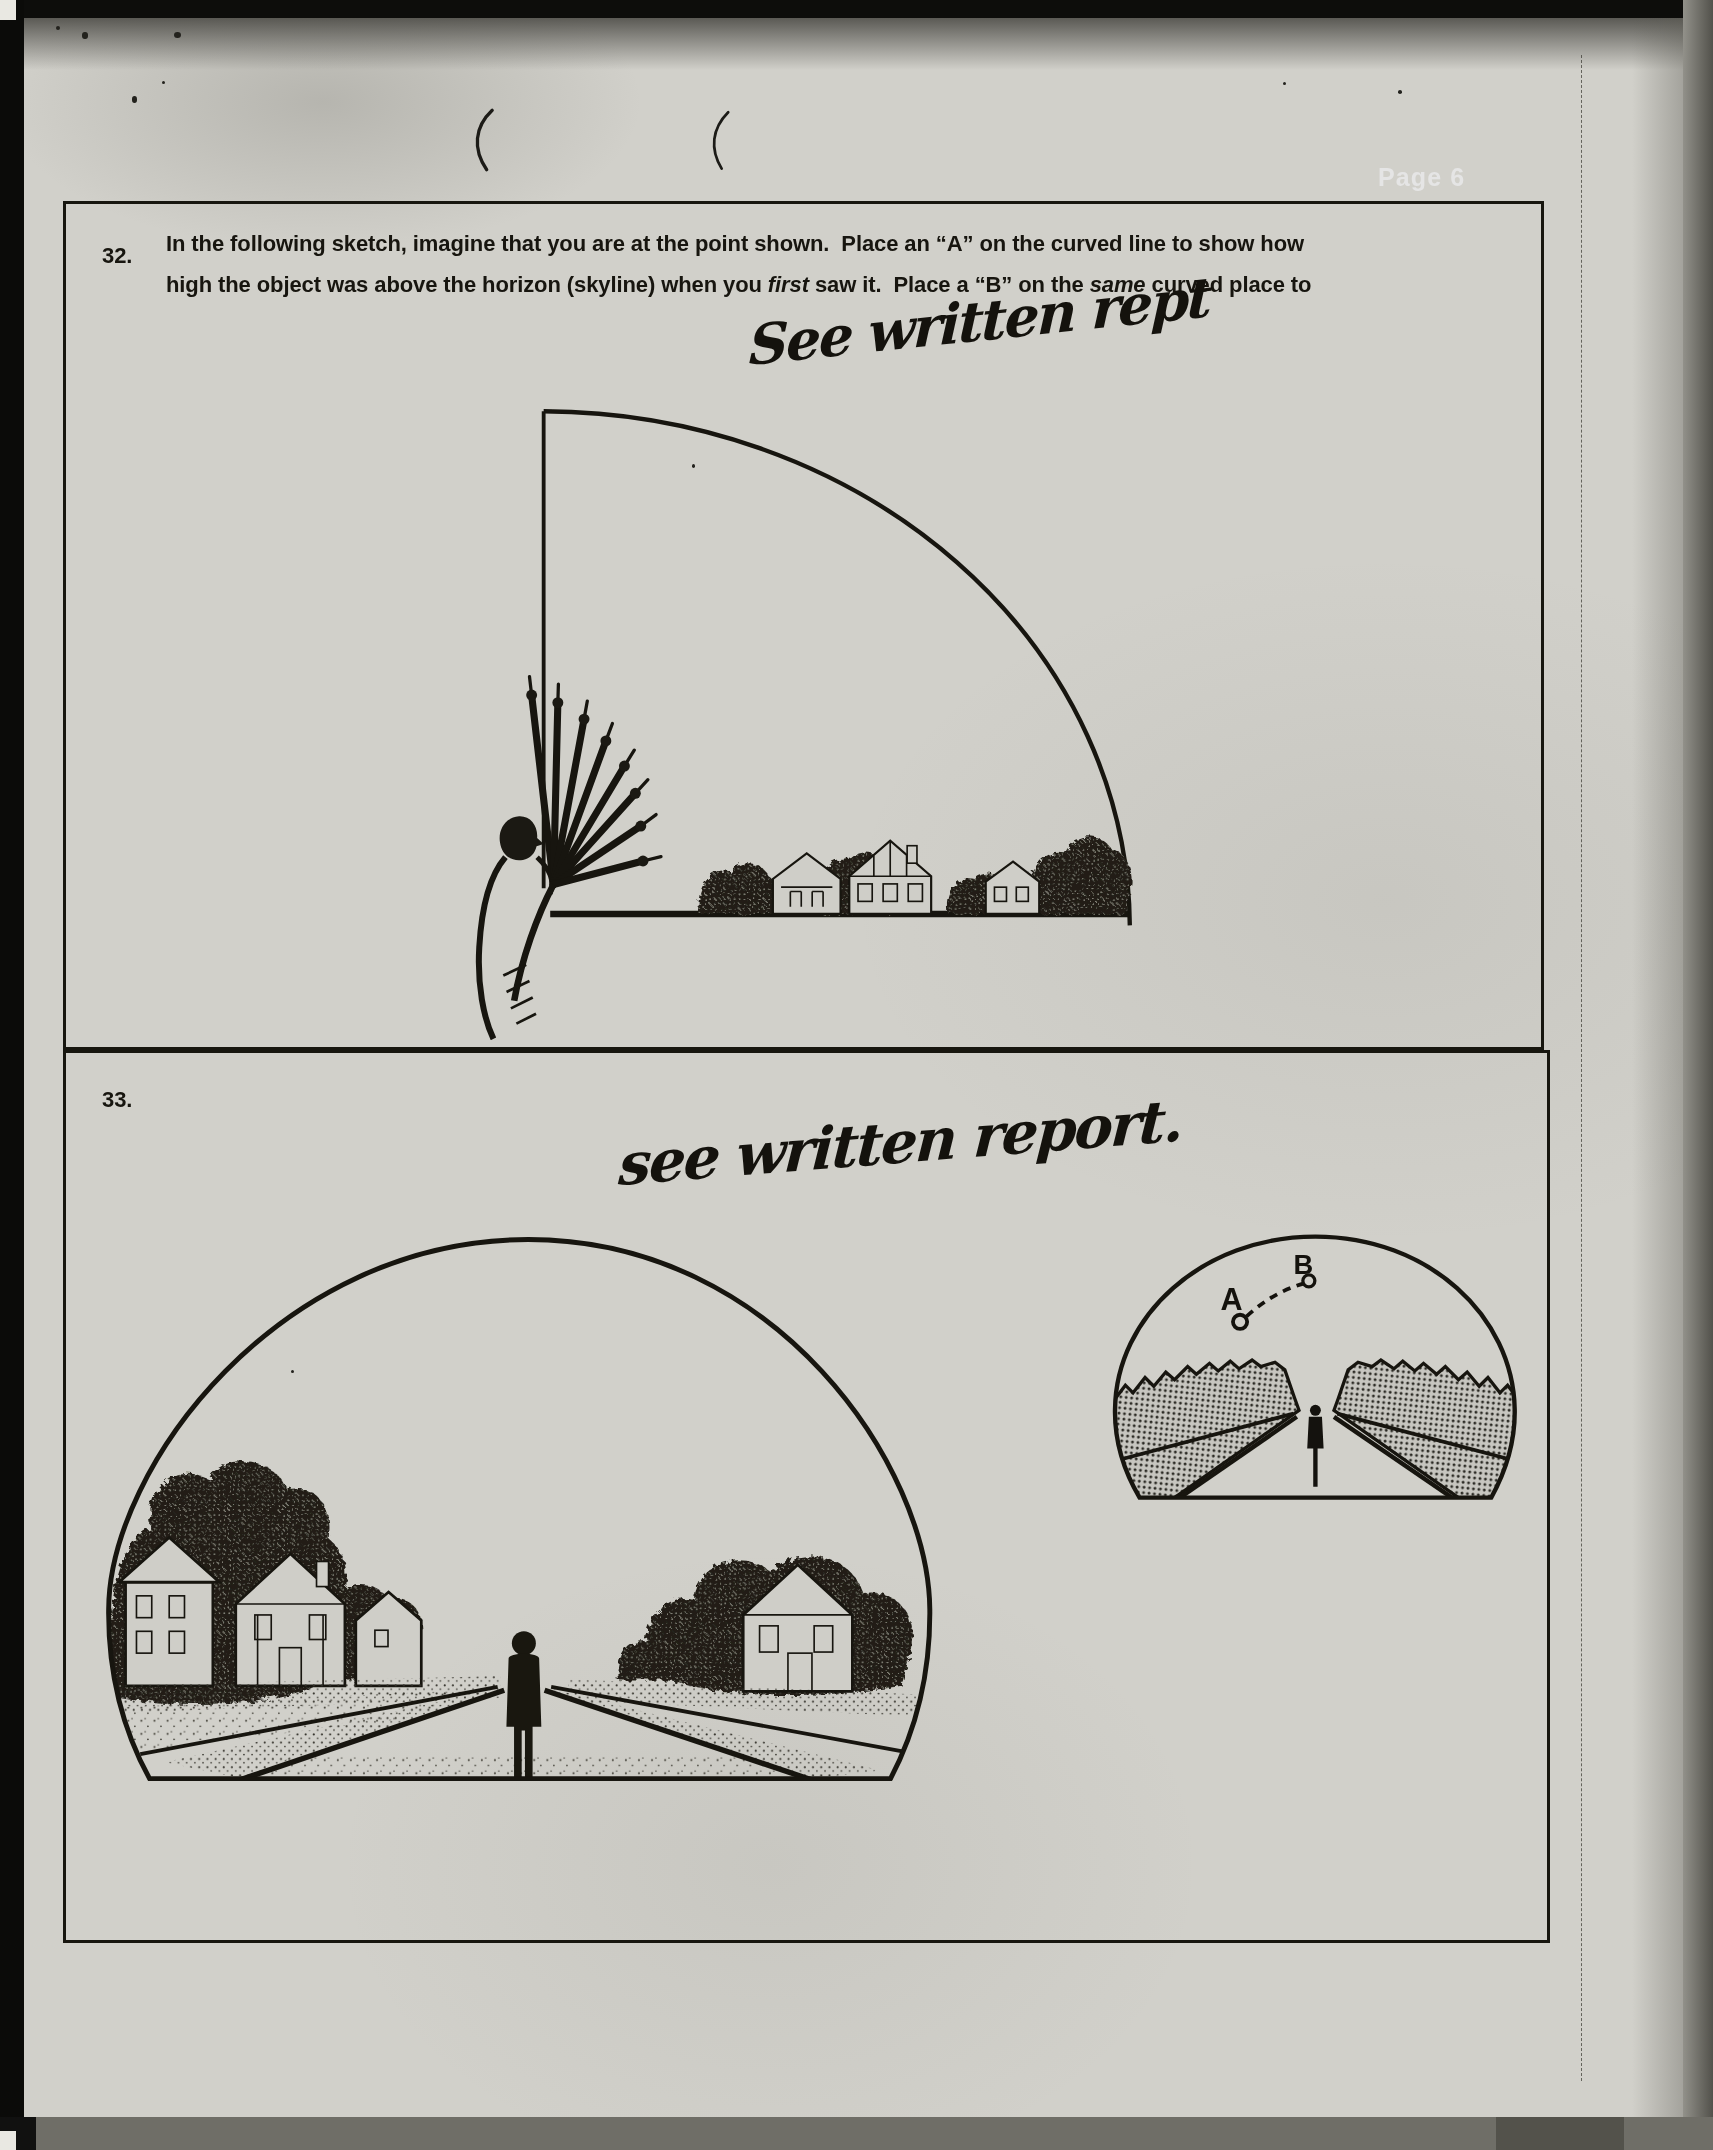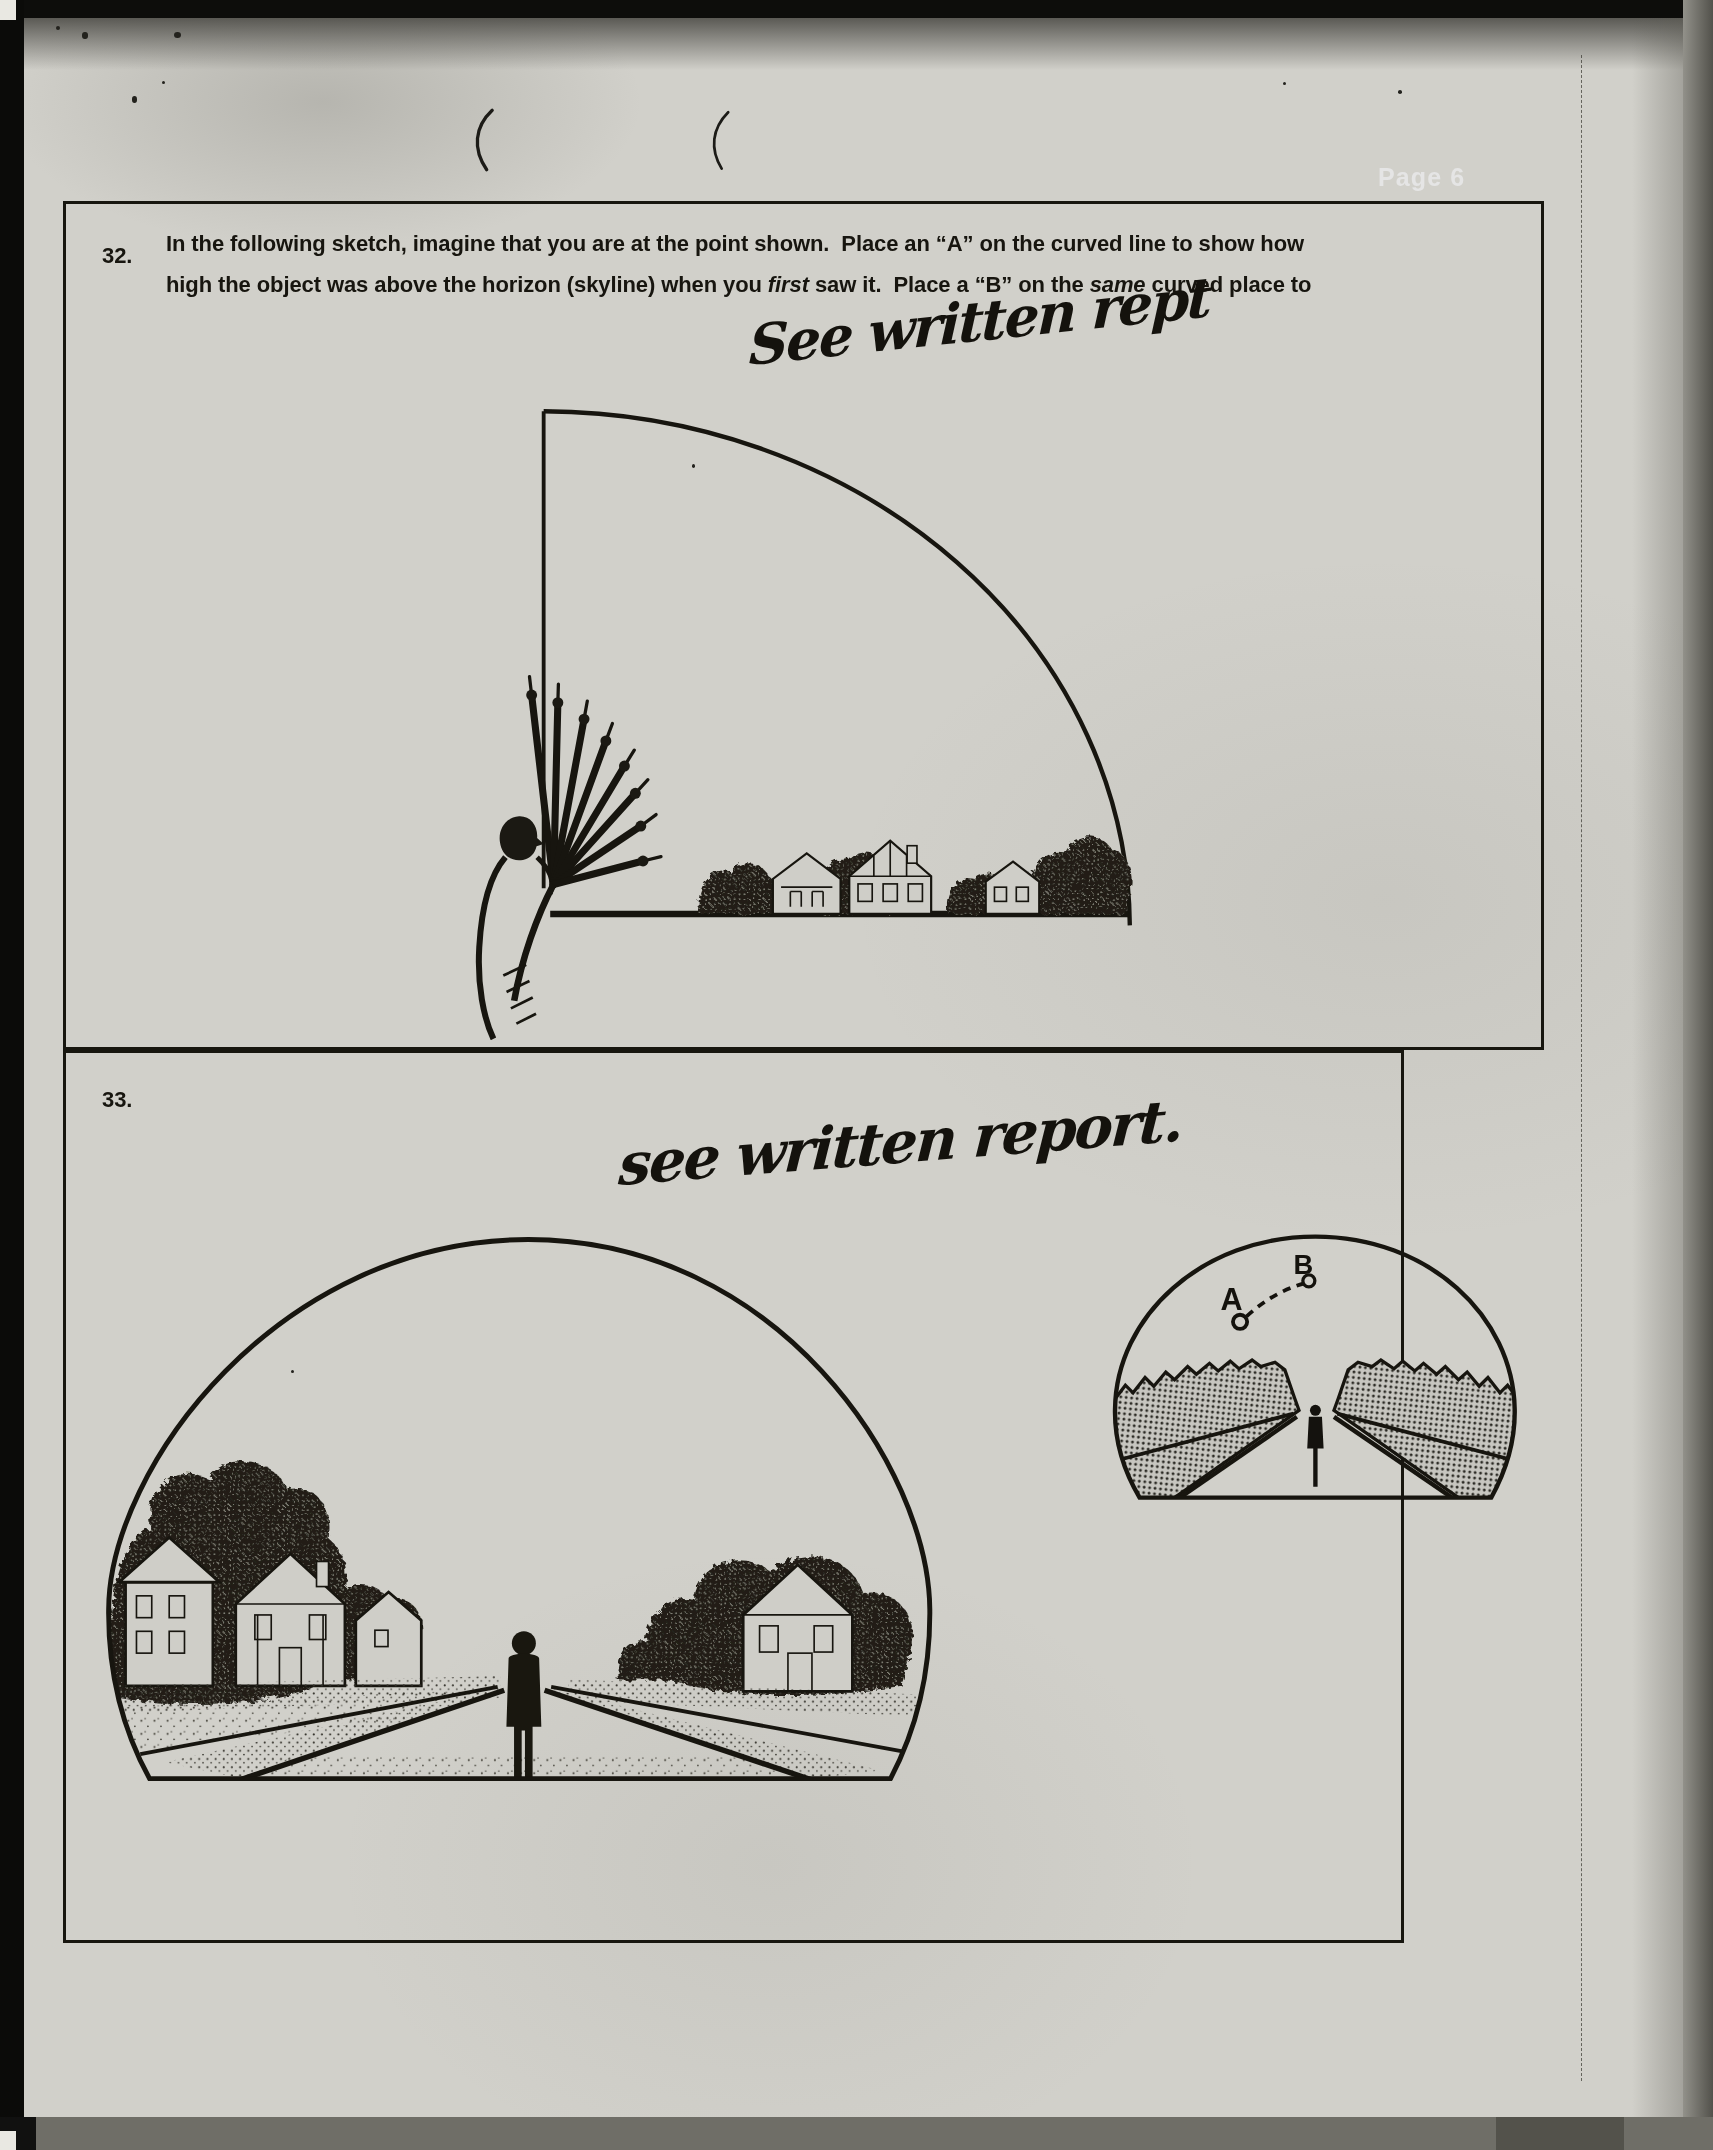--- a/index.html
+++ b/index.html
@@ -24,21 +24,21 @@
   #band-bottom-dark{left:1496px;top:2117px;width:128px;height:34px;background:#53524b;}
   #band-bottom-black{left:0;top:2117px;width:36px;height:34px;background:#111110;}
   .corner-sq{width:16.4px;height:19.7px;background:#e9e8e2;}
   #film-vline{left:1581px;top:55px;width:0;height:2026px;border-left:1.6px dashed #3b3a33;opacity:.72;}
   .speck{background:#23221d;border-radius:50%;}
   .paren-mark{color:#1c1b17;}
   
   #page-label{left:1378px;top:163px;font-size:25px;font-weight:bold;color:#e5e5e5;letter-spacing:1.1px;}
   .qbox{border:3.8px solid #17160f;box-sizing:border-box;}
   #box32{left:63px;top:201px;width:1481px;height:849px;}
-  #box33{left:63px;top:1050px;width:1341px;height:893px;}
+  #box33{left:63px;top:1050px;width:1487px;height:893px;}
   .qpara{position:absolute;color:#17150f;font-weight:bold;font-size:22px;line-height:41px;
     letter-spacing:-0.1px;}
   .qnum{position:absolute;left:0;top:12px;}
   .qlines{margin-left:64px;}
   .qline{white-space:pre;}
   .it{font-style:italic;}
   .handnote{position:absolute;color:#14120d;font-family:"DejaVu Serif",serif;
     font-style:italic;font-weight:bold;letter-spacing:-2.2px;transform-origin:left bottom;}
   #note32{left:682px;top:109px;font-size:55px;transform:rotate(-6deg) skewX(-8deg);}
   #note33{left:551px;top:78px;font-size:58px;transform:rotate(-4.5deg) skewX(-8deg);}

